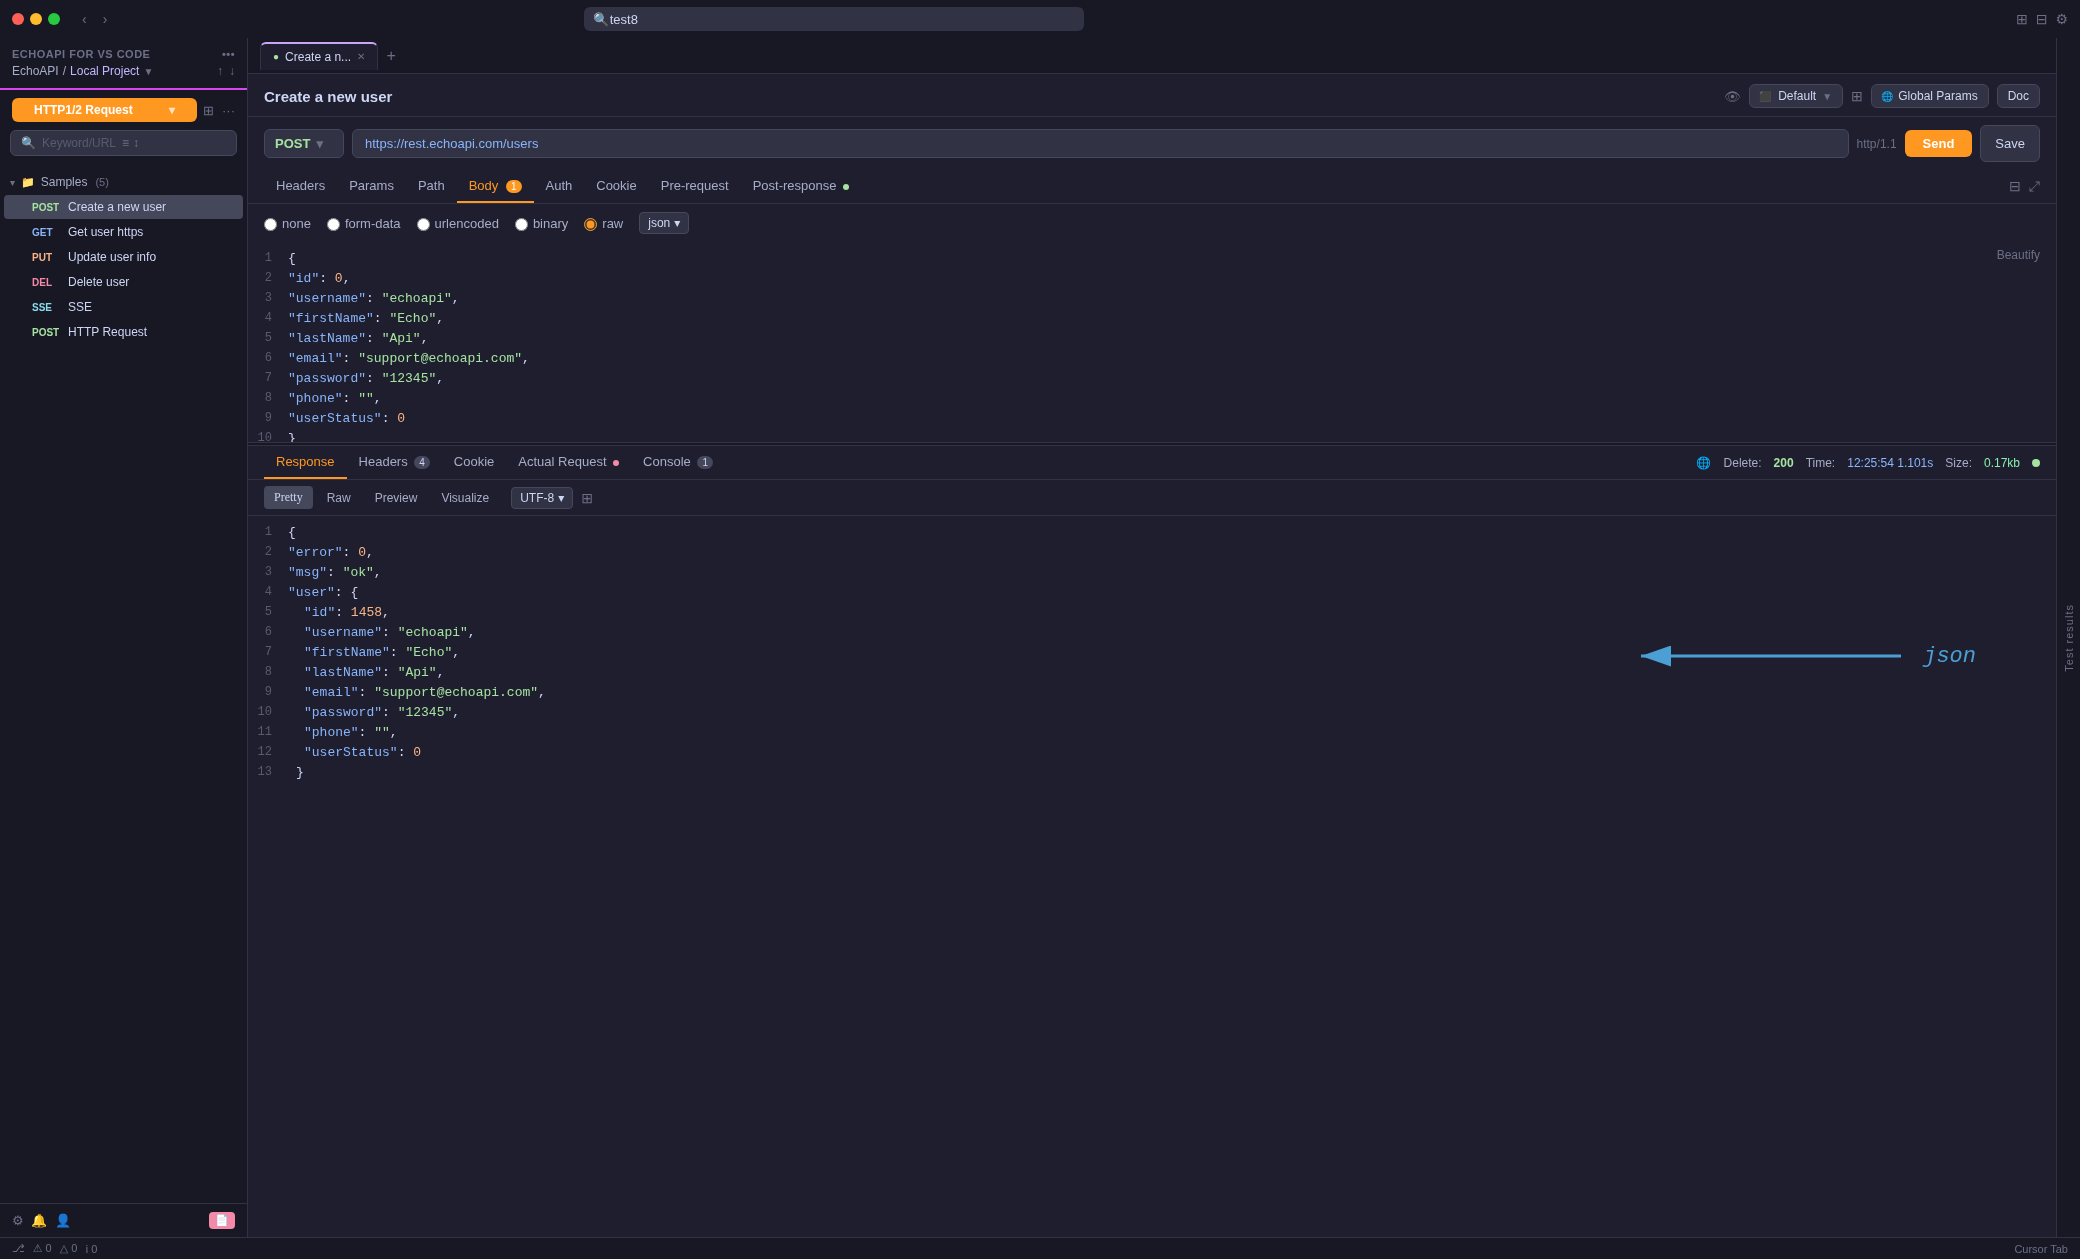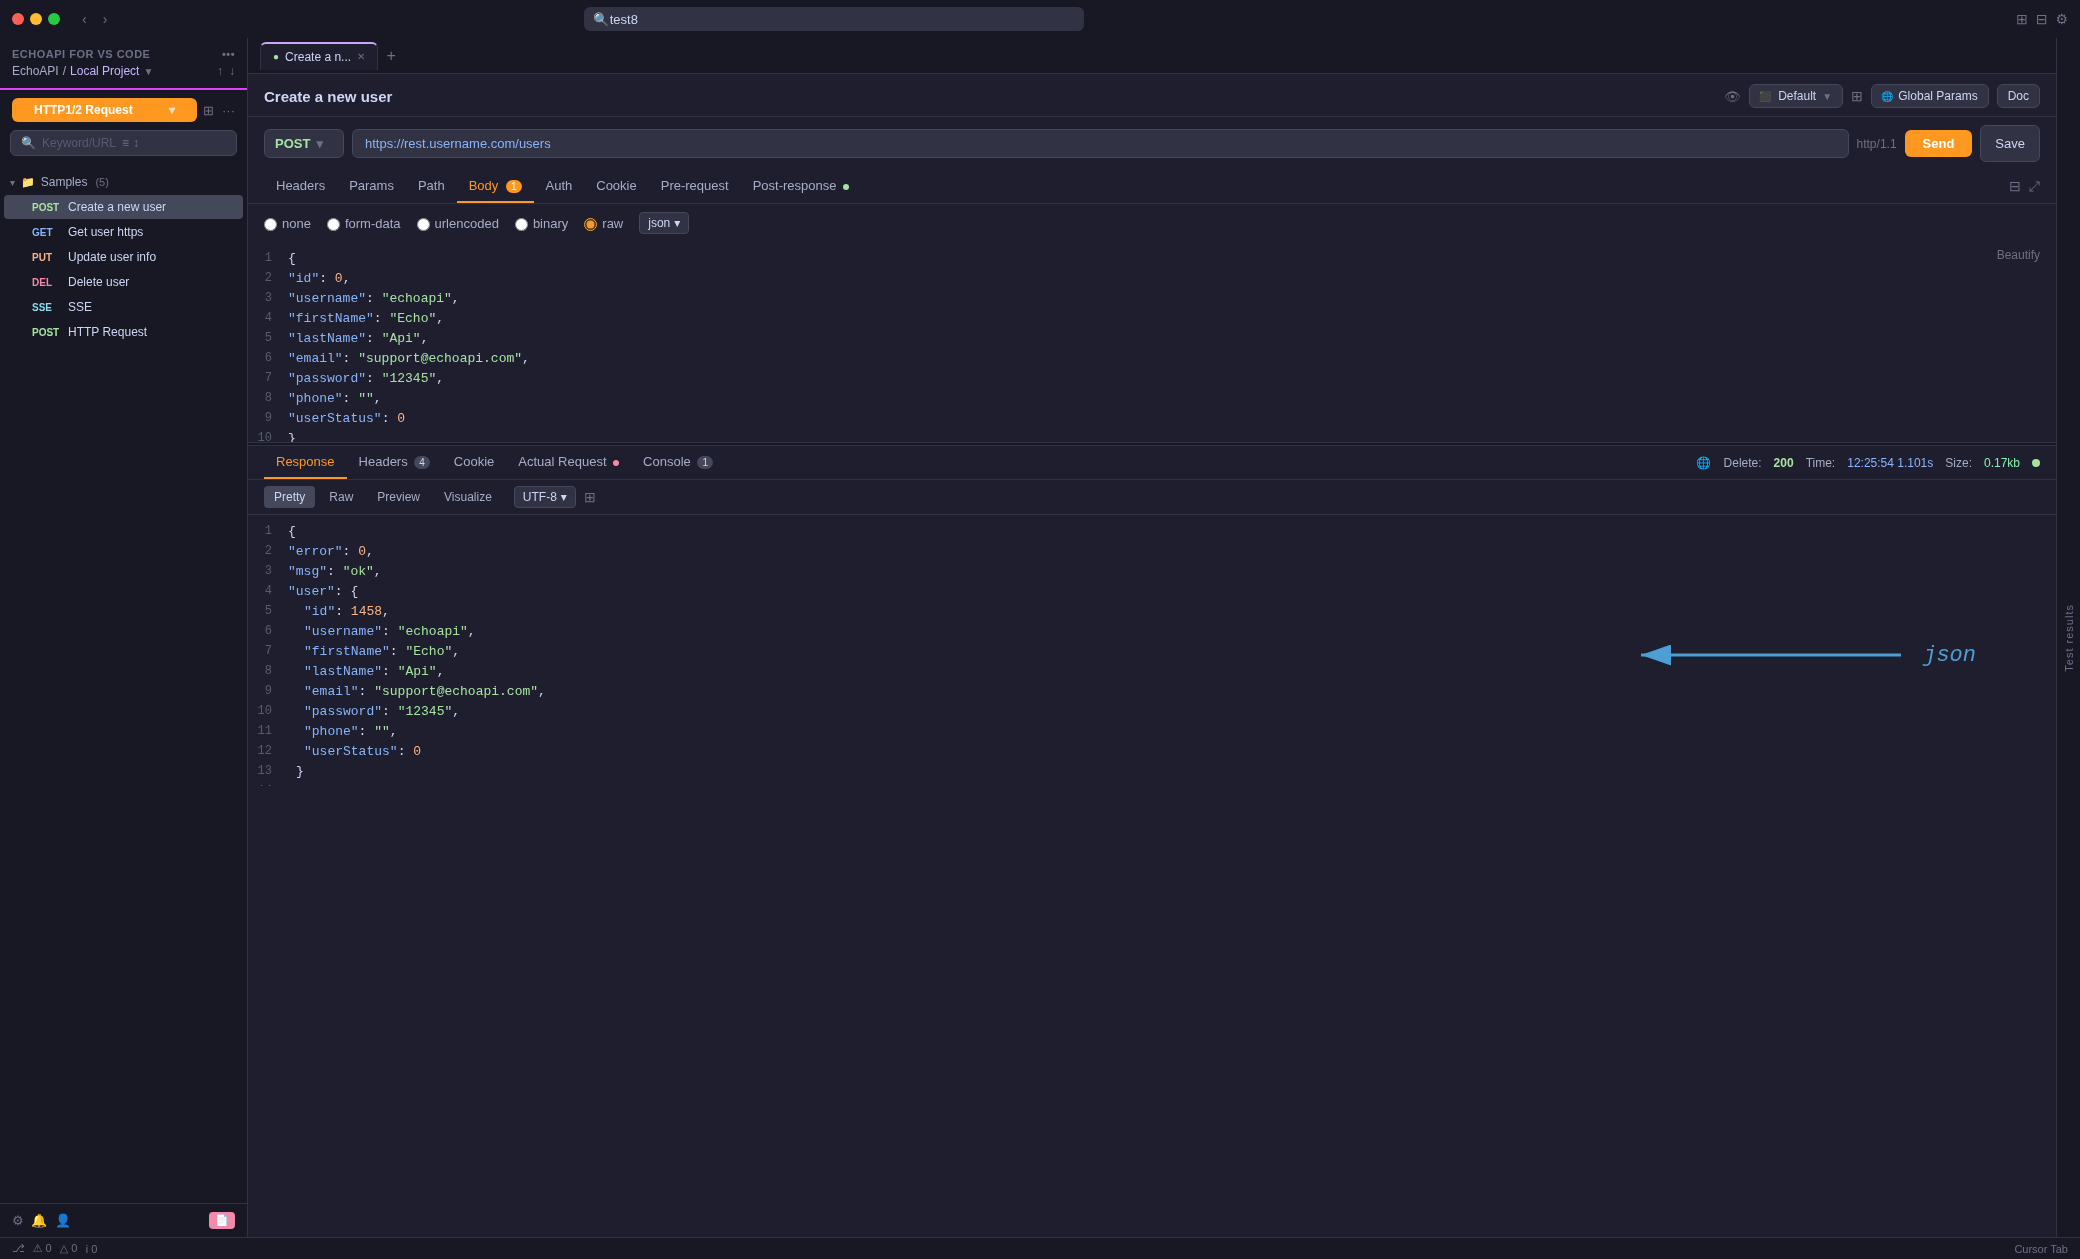--- a/index.html
+++ b/index.html
@@ -126,21 +126,21 @@
     .res-tab .dot { width: 6px; height: 6px; background: #f38ba8; border-radius: 50%; display: inline-block; margin-left: 3px; }
     .res-status { margin-left: auto; display: flex; align-items: center; gap: 12px; font-size: 12px; color: #a6adc8; }
     .status-ok { color: #a6e3a1; font-weight: 700; }
     .status-time { color: #89b4fa; }
     .status-size { color: #86efac; }
     .status-dot { width: 8px; height: 8px; background: #a6e3a1; border-radius: 50%; }
 
     
     .res-format-bar { display: flex; align-items: center; gap: 4px; padding: 6px 16px; border-bottom: 1px solid #313244; flex-shrink: 0; }
     .res-fmt-tab { padding: 4px 10px; border-radius: 4px; font-size: 12px; cursor: pointer; color: #a6adc8; }
-    .res-fmt-tab.active { background: #45475a; color: #cdd6f4; }
+    .res-fmt-tab.active { background: #45475a; color: #cdd6f4; font-family: Liberation Serif, serif; }
     .encoding-select { background: #313244; border: 1px solid #45475a; border-radius: 4px; padding: 3px 8px; color: #cdd6f4; font-size: 12px; display: flex; align-items: center; gap: 4px; margin-left: 8px; cursor: pointer; }
     .copy-btn { background: none; border: none; color: #6c7086; font-size: 14px; cursor: pointer; margin-left: 4px; }
 
     
     .response-code { flex: 1; overflow-y: auto; font-family: 'Courier New', Courier, monospace; font-size: 13px; padding: 8px 0; background: #1e1e2e; position: relative; }
 
     
     .test-results-panel { width: 24px; background: #181825; border-left: 1px solid #313244; display: flex; align-items: center; justify-content: center; flex-shrink: 0; }
     .test-results-label { color: #6c7086; font-size: 11px; writing-mode: vertical-rl; transform: rotate(180deg); letter-spacing: 1px; }
 
@@ -299,21 +299,21 @@
             </div>
           </div>
         </div>
 
         <div class="url-bar">
           <div class="method-dropdown">
             <span style="color:#a6e3a1;font-weight:700;">POST</span>
             <span class="arrow">▾</span>
           </div>
           <div class="url-input">
-            <span>https://rest.username.com/users</span>
+            <span>https://rest.echoapi.com/users</span>
           </div>
           <span class="http-version">http/1.1</span>
           <button class="send-btn">Send</button>
           <button class="save-btn">Save</button>
         </div>
 
         <div class="request-tabs">
           <div class="req-tab">Headers</div>
           <div class="req-tab">Params</div>
           <div class="req-tab">Path</div>

